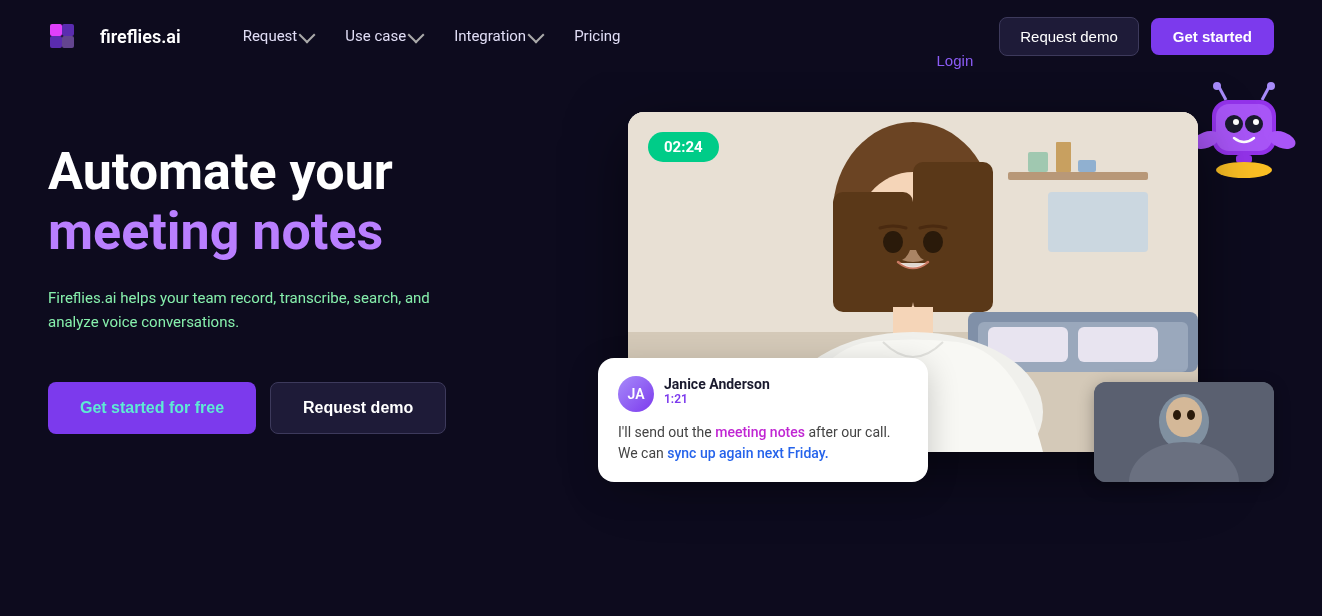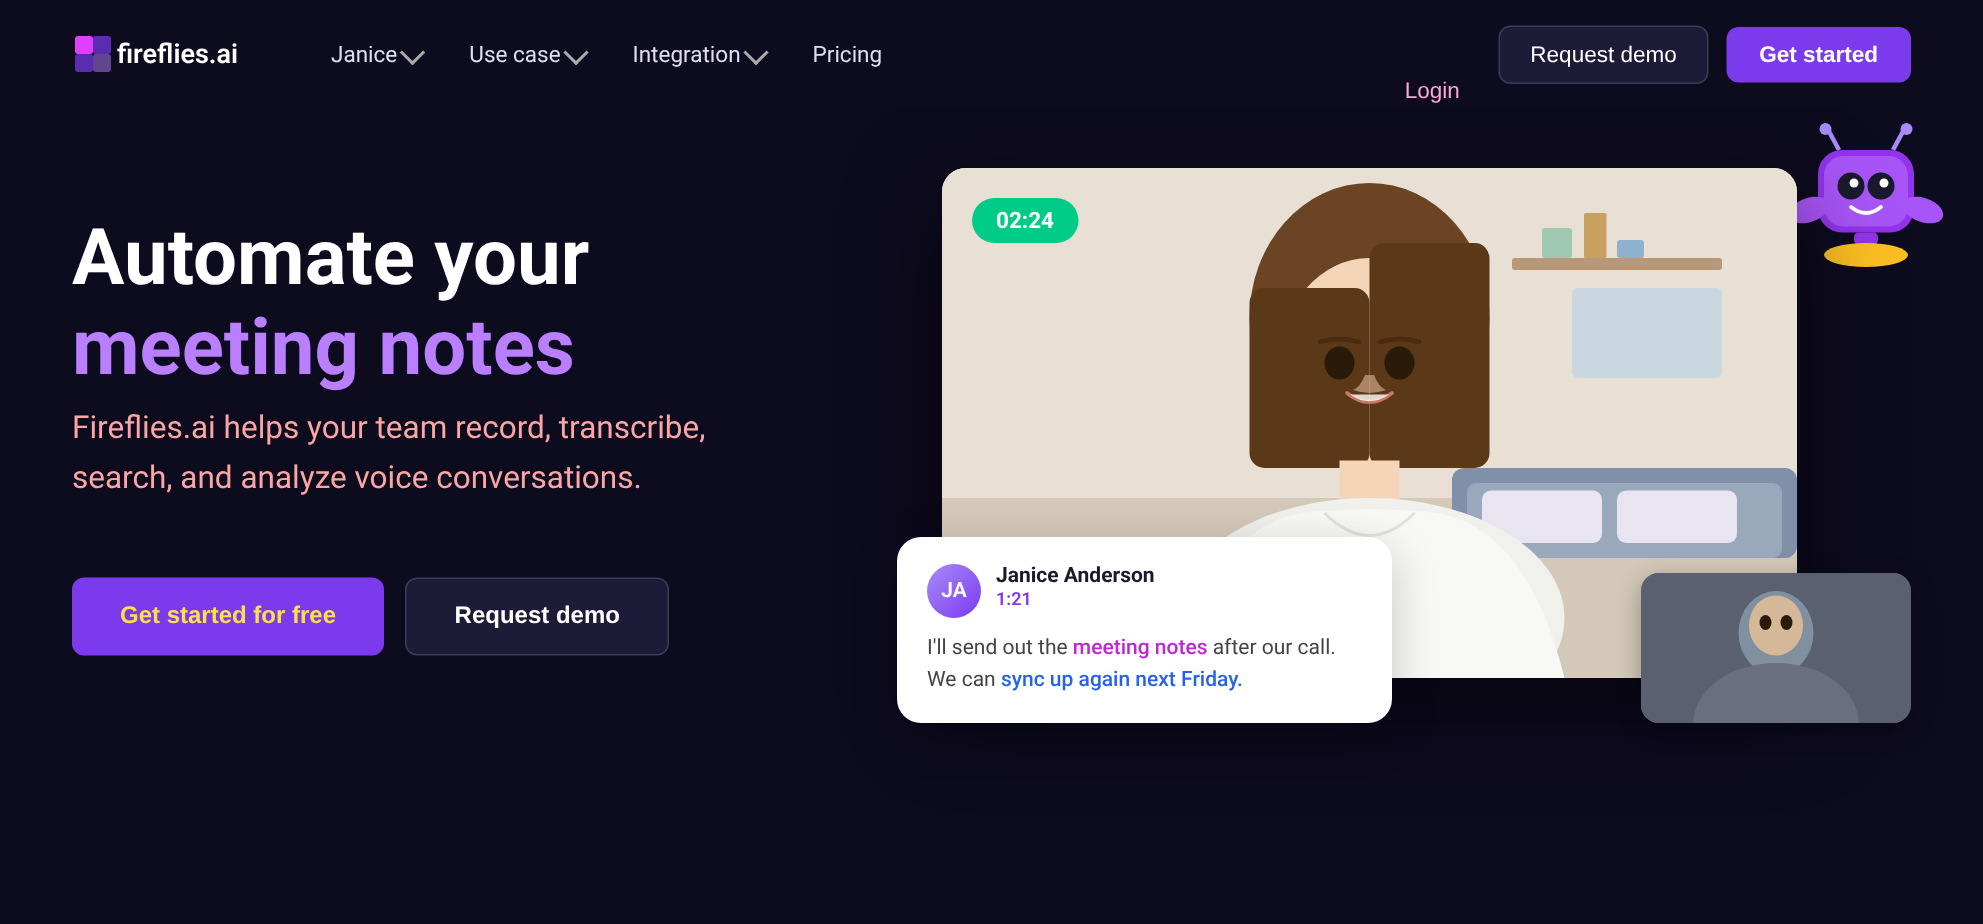--- a/index.html
+++ b/index.html
@@ -18,21 +18,21 @@
       align-items: center;
       padding: 0 48px;
       height: 72px;
       background: #0d0b1e;
       position: relative;
       z-index: 10;
     }
     .nav-logo {
       display: flex;
       align-items: center;
-      gap: 2px;
+      gap: 24px;
       margin-right: 48px;
     }
     .logo-icon {
       width: 28px;
       height: 28px;
     }
     .nav-logo-text {
       font-size: 18px;
       font-weight: 600;
       color: #fff;
@@ -63,21 +63,21 @@
       margin-top: -3px;
       display: inline-block;
     }
     .nav-actions {
       display: flex;
       align-items: center;
       gap: 12px;
     }
     .btn-login {
       font-size: 15px;
-      color: #f9a8d4;
+      color: #8b5cf6;
       background: none;
       border: none;
       cursor: pointer;
       padding: 8px 14px;
       margin-top: 48px;
     }
     .btn-request-demo {
       font-size: 15px;
       color: #fff;
       background: #1e1b38;
@@ -115,34 +115,34 @@
       font-weight: 700;
       line-height: 1.15;
       color: #fff;
       margin-bottom: 0;
     }
     .hero-title-highlight {
       color: #b97fff;
       display: block;
     }
     .hero-desc {
-      font-size: 21px;
-      color: #fca5a5;
+      font-size: 15px;
+      color: #86efac;
       line-height: 1.6;
-      margin-top: 8px;
+      margin-top: 24px;
       max-width: 430px;
     }
     .hero-buttons {
       display: flex;
       gap: 14px;
       margin-top: 48px;
     }
     .btn-hero-primary {
       background: #7c3aed;
-      color: #fde047;
+      color: #5eead4;
       border: none;
       border-radius: 8px;
       padding: 16px 32px;
       font-size: 16px;
       font-weight: 600;
       cursor: pointer;
     }
     .btn-hero-secondary {
       background: #1e1b38;
       color: #fff;
@@ -274,21 +274,21 @@
       <rect width="12" height="12" rx="2" fill="#e040fb" transform="translate(2,2)"></rect>
       <rect width="12" height="12" rx="2" fill="#7c3aed" transform="translate(14,2)" opacity="0.7"></rect>
       <rect width="12" height="12" rx="2" fill="#7c3aed" transform="translate(2,14)" opacity="0.7"></rect>
       <rect width="12" height="12" rx="2" fill="#b97fff" transform="translate(14,14)" opacity="0.5"></rect>
     </svg>
     <span class="nav-logo-text">fireflies.ai</span>
   </div>
 
   <div class="nav-links">
     <div class="nav-item">
-      <span>Janice</span>
+      <span>Request</span>
       <span class="chevron"></span>
     </div>
     <div class="nav-item">
       <span>Use case</span>
       <span class="chevron"></span>
     </div>
     <div class="nav-item">
       <span>Integration</span>
       <span class="chevron"></span>
     </div>

